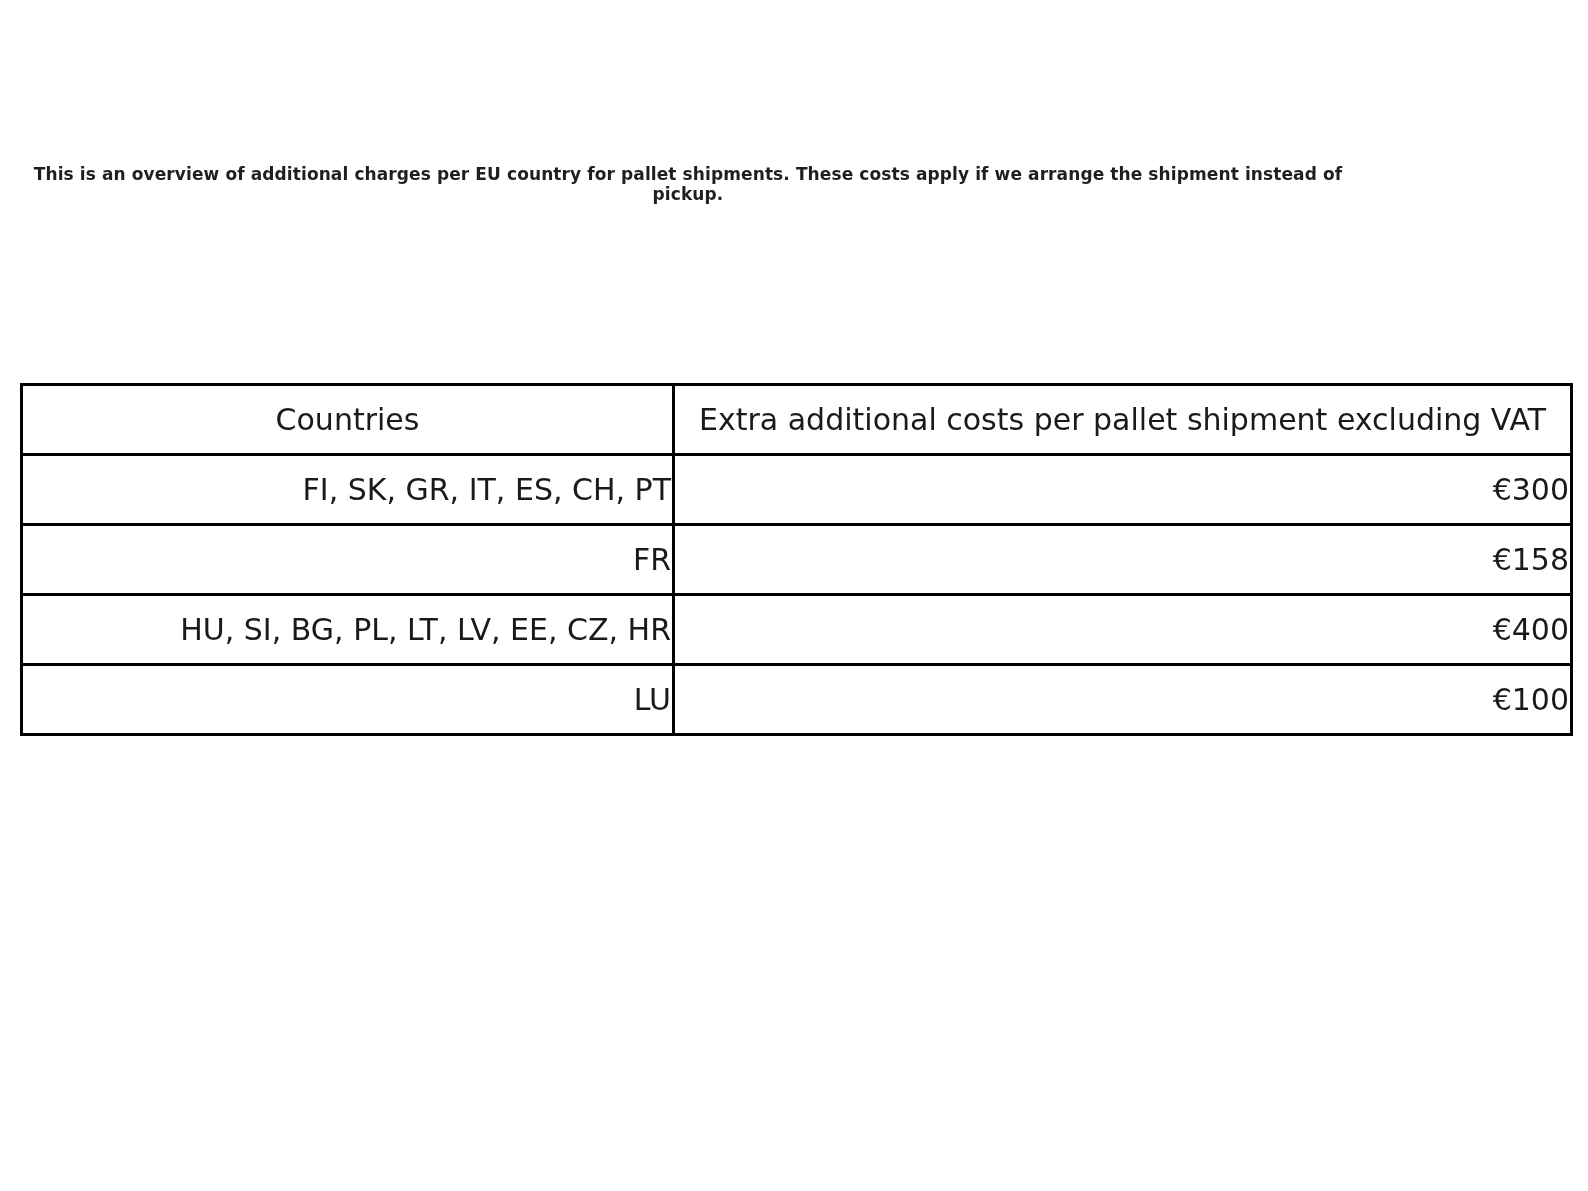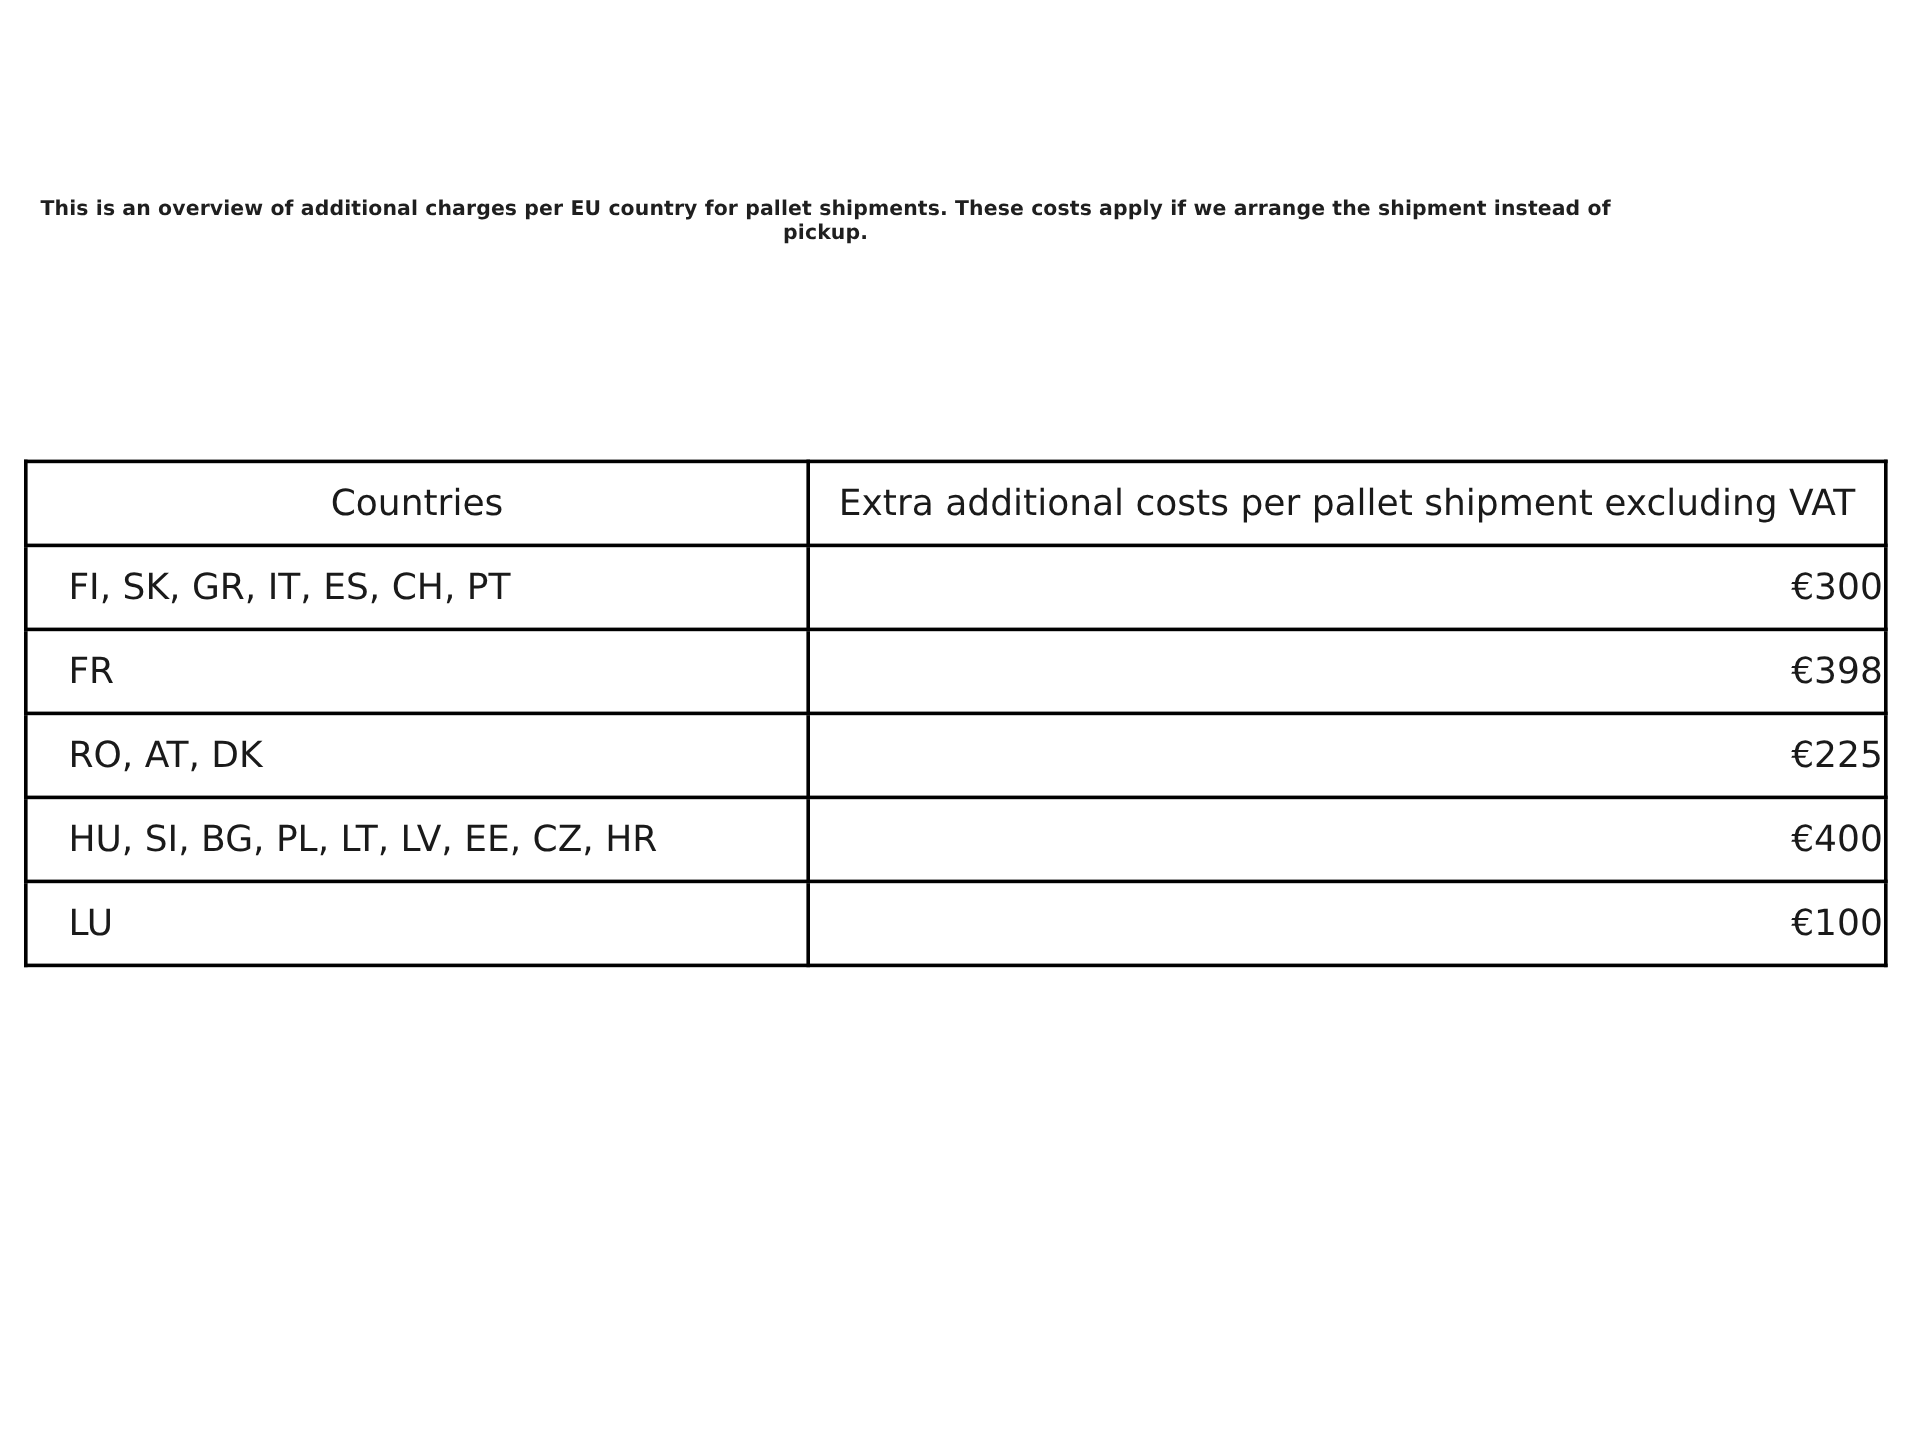--- a/index.html
+++ b/index.html
@@ -48,21 +48,21 @@
   }
   table.charges th {
     height: 70px;
   }
   table.charges td {
     height: 70px;
   }
   .col-countries { width: 652px; }
   .col-costs     { width: 898px; }
   td.c-countries {
-    text-align: left;
+    text-align: right;
     padding-left: 34px;
   }
   td.c-cost {
     text-align: right;
     padding-left: 83px;
   }
 </style>
 </head>
 <body>
 
@@ -79,25 +79,21 @@
       <th>Extra additional costs per pallet shipment excluding VAT</th>
     </tr>
   </thead>
   <tbody>
     <tr>
       <td class="c-countries">FI, SK, GR, IT, ES, CH, PT</td>
       <td class="c-cost">€300</td>
     </tr>
     <tr>
       <td class="c-countries">FR</td>
-      <td class="c-cost">€398</td>
-    </tr>
-    <tr>
-      <td class="c-countries">RO, AT, DK</td>
-      <td class="c-cost">€225</td>
+      <td class="c-cost">€158</td>
     </tr>
     <tr>
       <td class="c-countries">HU, SI, BG, PL, LT, LV, EE, CZ, HR</td>
       <td class="c-cost">€400</td>
     </tr>
     <tr>
       <td class="c-countries">LU</td>
       <td class="c-cost">€100</td>
     </tr>
   </tbody>

